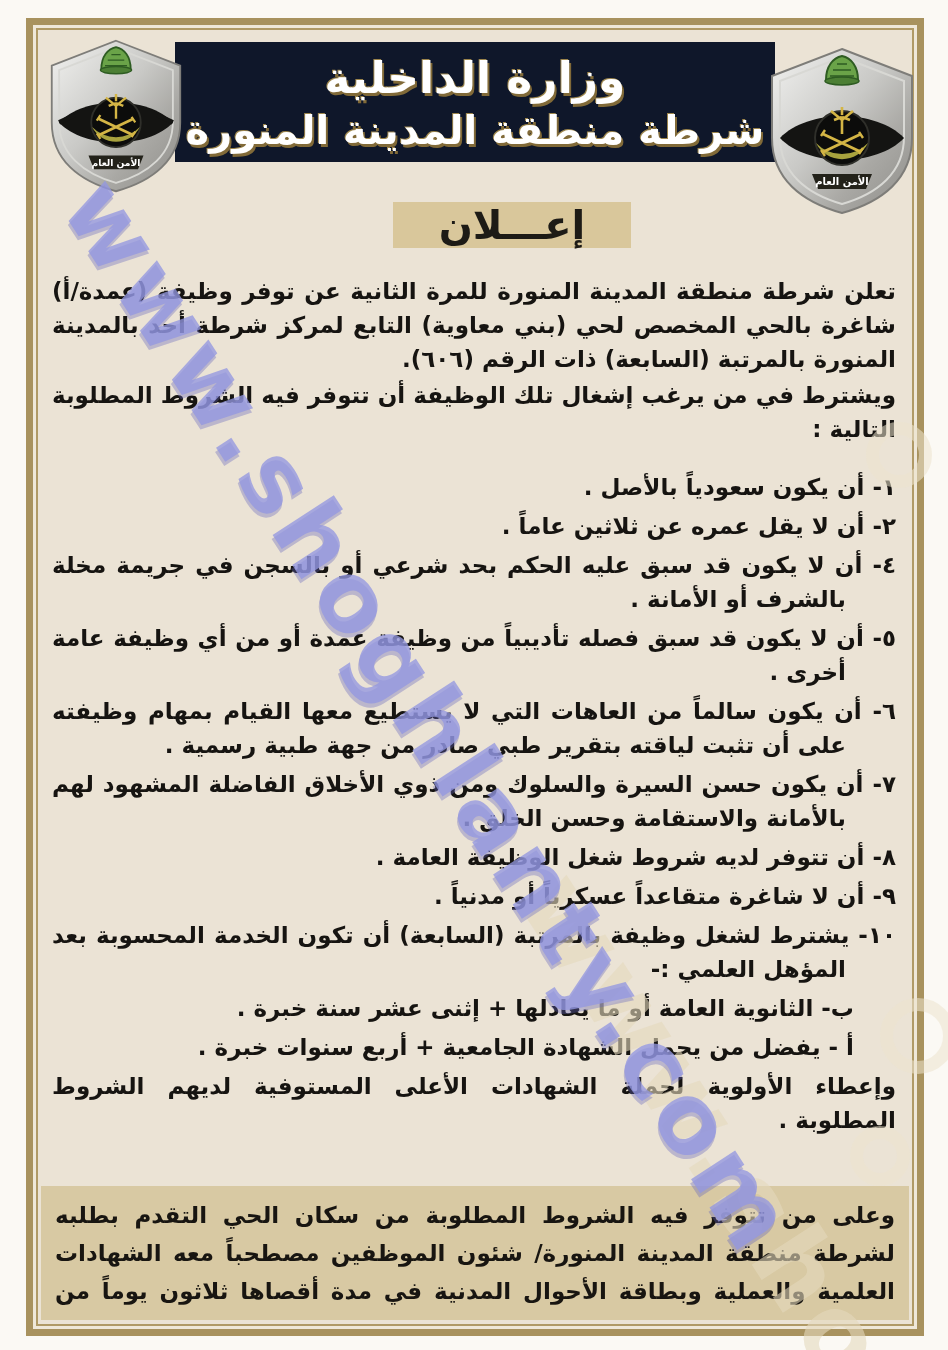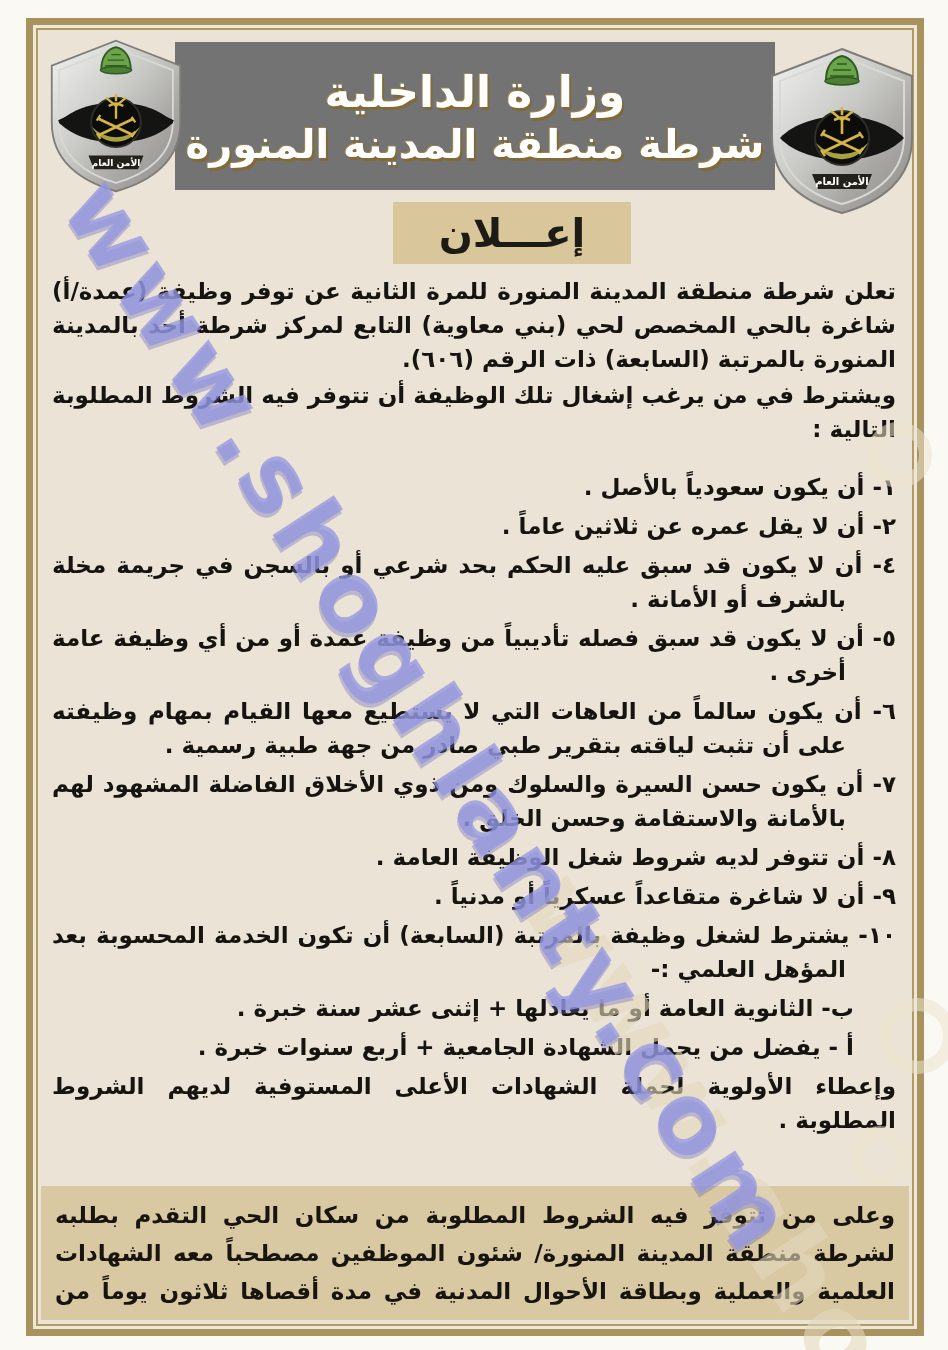--- a/index.html
+++ b/index.html
@@ -14,37 +14,37 @@
     position:absolute; left:26px; top:18px; width:898px; height:1318px;
     border:7px solid #a8925e; background:#efe8d9; padding:3px;
   }
   .frame-inner {
     position:relative; width:100%; height:100%;
     border:2px solid #b09a66; background:#ebe3d5;
   }
   
   .title-box {
     position:absolute; top:12px; left:50%; transform:translateX(-50%);
-    width:600px; height:148px; background:#737373;
+    width:600px; height:120px; background:#0f172a;
     display:flex; flex-direction:column; align-items:center; justify-content:center;
     text-align:center; z-index:2;
   }
   .title-line1, .title-line2 {
     color:#ffffff; font-weight:bold; direction:rtl;
     text-shadow:2px 3px 0 #816a38, -1px -1px 0 #9c854c;
     line-height:1.25;
   }
   .title-line1 { font-size:44px; }
   .title-line2 { font-size:40px; }
   .emblem { position:absolute; z-index:3; }
   .emblem-left  { left:6px;  top:8px;  width:144px; height:156px; }
   .emblem-right { right:-6px; top:16px; width:152px; height:170px; }
   .emblem svg { width:100%; height:100%; }
   .ann-box {
-    position:absolute; top:172px; left:355px; width:238px; height:62px;
+    position:absolute; top:172px; left:355px; width:238px; height:46px;
     background:#d9c79b; display:flex; align-items:center; justify-content:center;
     z-index:2;
   }
   .ann-label { font-size:40px; font-weight:bold; color:#1d1b16; direction:rtl; }
   
   .doc-body {
     position:absolute; top:244px; right:16px; left:14px; bottom:152px;
     direction:rtl; text-align:justify; overflow:hidden;
     font-weight:bold; color:#161411; font-size:23px; line-height:34px;
     z-index:2;

